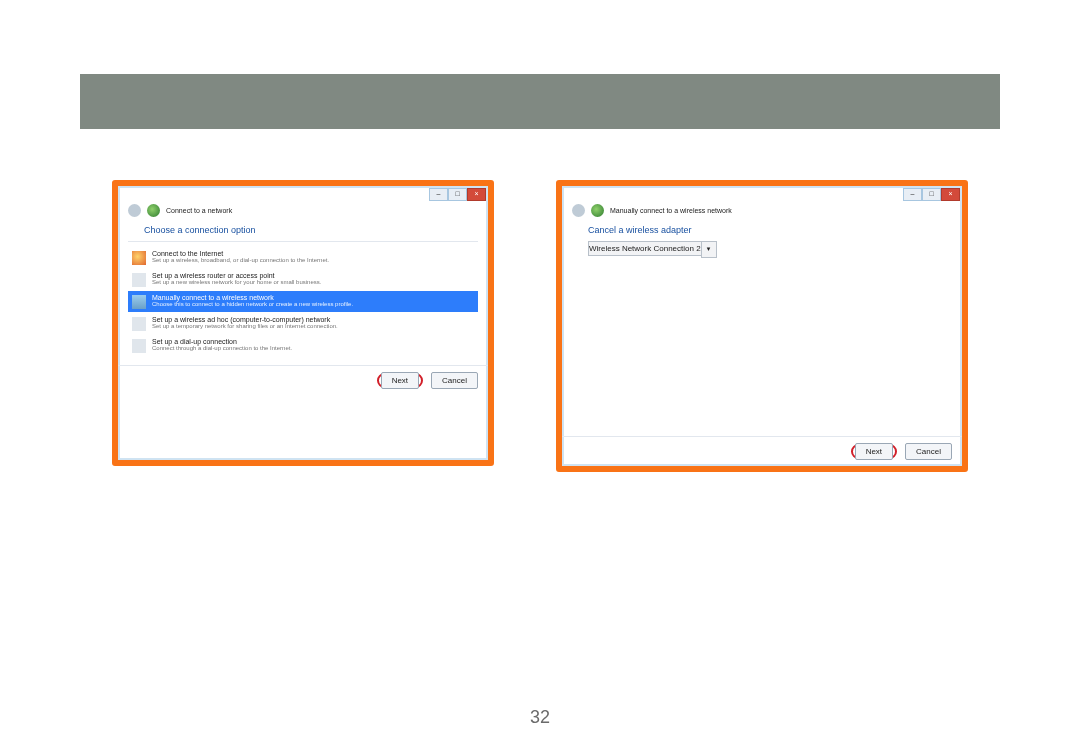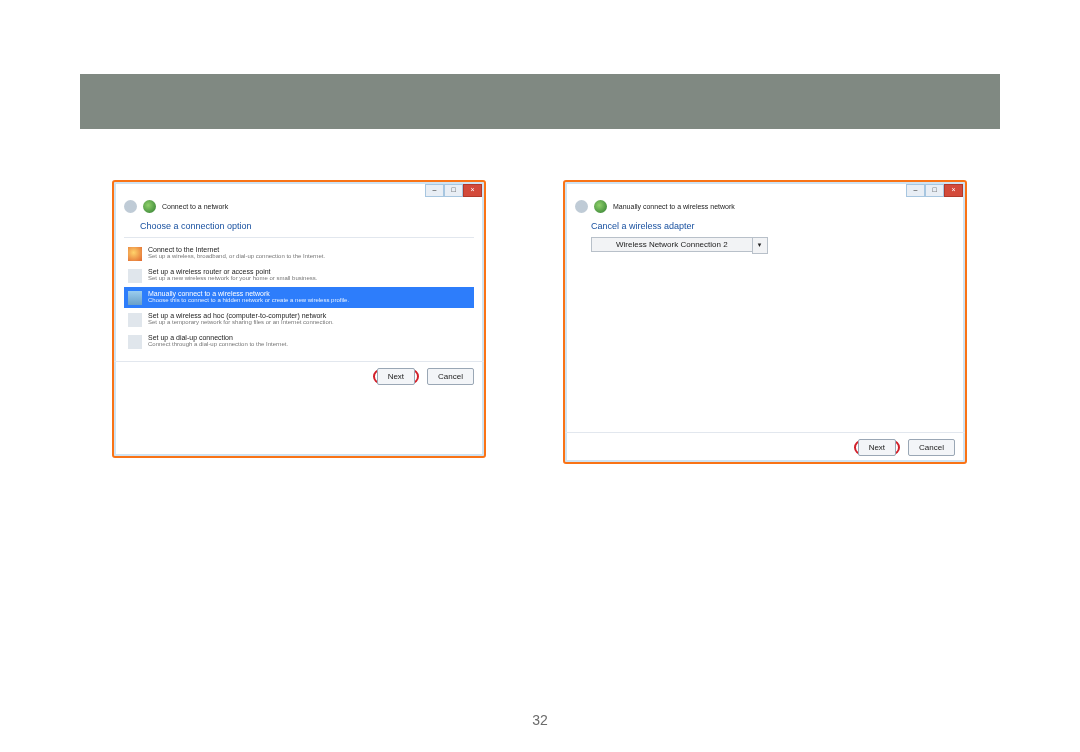--- a/index.html
+++ b/index.html
@@ -6,21 +6,21 @@
   .page{width:1080px;height:752px;position:relative;}
   .topbar{position:absolute;top:74px;left:80px;width:920px;height:55px;background:#808982;}
   .content{position:absolute;top:180px;left:112px;width:856px;}
   .cols{display:flex;gap:46px;}
   .col{flex:1;}
   .stepline{font-size:17px;color:#5a5a5a;line-height:1.35;margin-bottom:40px;min-height:46px;font-family:Helvetica,Arial,sans-serif;}
   .stepline b{font-weight:700;color:#5a5a5a;}
   .num{display:inline-block;width:18px;}
 
   
-  .dlg{border:2px solid #f97316;border-radius:3px;background:#fff;box-shadow:0 0 0 2px #cfe3f2 inset;font-size:7px;color:#222;position:relative;}
+  .dlg{border:6px solid #f97316;border-radius:3px;background:#fff;box-shadow:0 0 0 2px #cfe3f2 inset;font-size:7px;color:#222;position:relative;}
   
   .chrome{position:absolute;top:2px;right:2px;display:flex;gap:0;}
   .chbtn{width:17px;height:11px;background:#e8eef5;border:1px solid #a7c6e0;font-size:7px;line-height:9px;text-align:center;}
   .chbtn.close{background:#d34a3a;border-color:#b13a2c;color:#fff;}
   .dlg-inner{padding:18px 10px 8px 10px;}
   .dlg-hd{display:flex;align-items:center;gap:6px;margin-bottom:8px;}
   .ico{width:13px;height:13px;border-radius:50%;display:inline-block;}
   .ico.back{background:#bfcbd6;}
   .ico.globe{background:radial-gradient(circle at 40% 40%,#8fd06b,#2c7a2e);}
   .blue{color:#1951a0;font-size:9px;margin:6px 0 6px 16px;}
@@ -29,24 +29,24 @@
   .opt.sel{background:#2d7dfb;color:#fff;}
   .oico{width:14px;height:14px;background:#e0e6ec;flex:0 0 14px;margin-top:1px;}
   .oico.color{background:radial-gradient(circle at 40% 40%,#ffd36b,#e0662e);}
   .oico.mon{background:linear-gradient(#9bcdee,#6aa0c8);}
   .otxt .t1{font-size:7px;}
   .otxt .t2{font-size:6px;color:#777;}
   .opt.sel .otxt .t2{color:#e6f0ff;}
   .dlg-ft{display:flex;justify-content:flex-end;align-items:center;gap:8px;padding:6px 10px;border-top:1px solid #e2e7ee;}
   .wnbtn{font-size:8px;padding:3px 10px;background:#f3f5f8;border:1px solid #9aa7b5;border-radius:2px;}
   .ring{border:2px solid #d2202a;border-radius:14px;padding:1px 2px;display:inline-block;}
-  .adapter{display:inline-block;font-size:8px;padding:2px 24px;background:#f2f3f5;border:1px solid #b8c0c9;margin-left:16px;}
+  .adapter{display:inline-block;font-size:8px;padding:2px 0;background:#f2f3f5;border:1px solid #b8c0c9;margin-left:16px;}
   .ddl{display:inline-block;width:14px;height:15px;border:1px solid #b8c0c9;background:#f2f3f5;text-align:center;font-size:7px;line-height:13px;margin-left:-1px;vertical-align:top;}
 
-  .pagenum{position:absolute;bottom:24px;left:0;width:1080px;text-align:center;font-size:14px;color:#6b6b6b;font-family:Helvetica,Arial,sans-serif;}
+  .pagenum{position:absolute;bottom:24px;left:0;width:1080px;text-align:center;font-size:18px;color:#6b6b6b;font-family:Helvetica,Arial,sans-serif;}
 </style>
 </head>
 <body>
 
 <div class="page">
 
   <div class="topbar"></div>
 
   <div class="content">
     <div class="cols">

